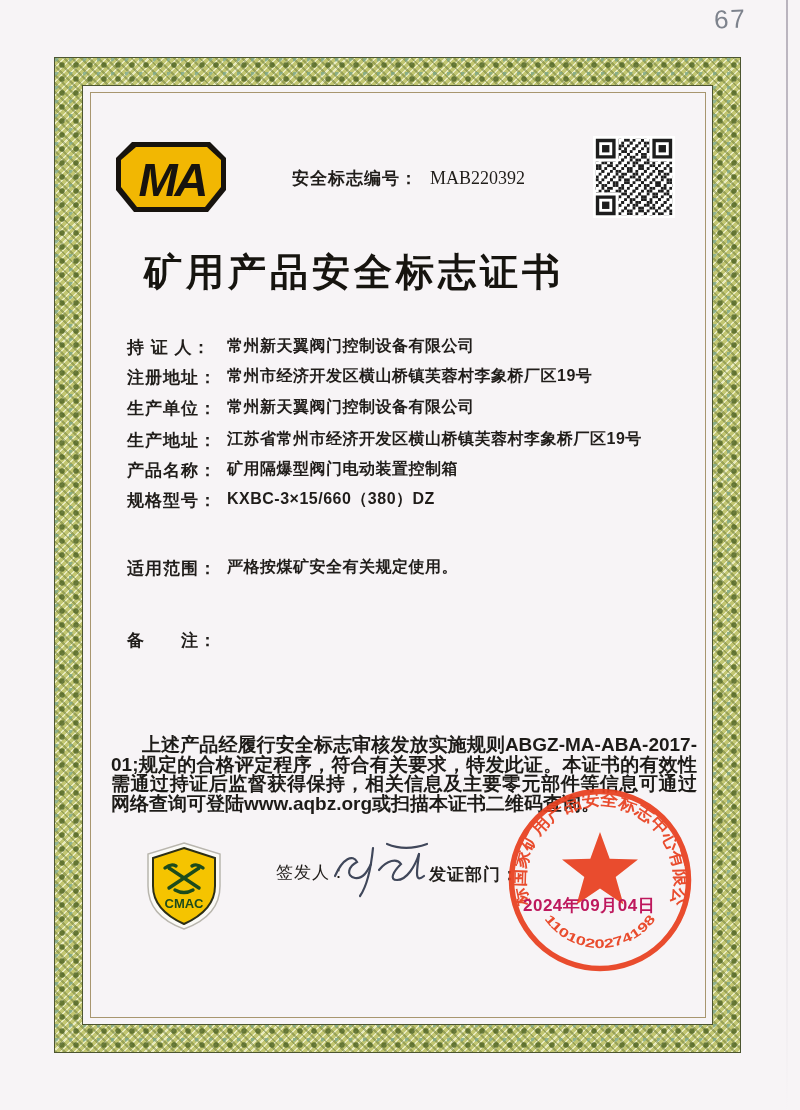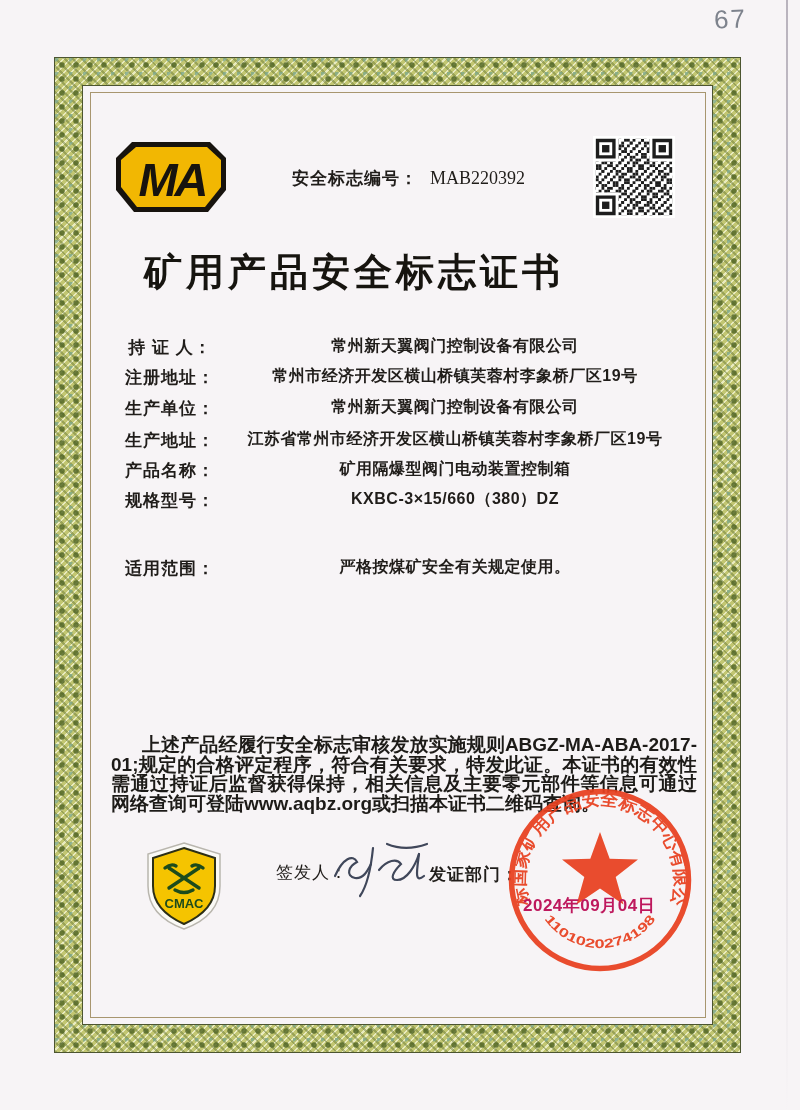--- a/index.html
+++ b/index.html
@@ -31,21 +31,21 @@
   
   .ma-logo{position:absolute;left:112px;top:138px;}
   .cert-no{position:absolute;left:292px;top:167px;white-space:nowrap;}
   .cert-no .lbl{font-weight:bold;font-size:17px;letter-spacing:1px;}
   .cert-no .val{font-family:"Liberation Serif",serif;font-size:18px;margin-left:12px;}
   .qr{position:absolute;left:592px;top:136px;}
   
   .title{position:absolute;left:54px;top:247px;width:600px;text-align:center;
     font-size:38px;font-weight:bold;letter-spacing:4px;color:#16140f;}
   
-  .row{position:absolute;left:113px;width:584px;font-size:16px;font-weight:bold;text-align:center;}
+  .row{position:absolute;left:127px;width:584px;font-size:16px;font-weight:bold;}
   .row .lbl{display:inline-block;width:100px;font-size:17px;letter-spacing:1px;vertical-align:top;}
   .row .val{display:inline-block;vertical-align:top;letter-spacing:.5px;width:470px;}
   .r0{top:336px}.r1{top:366px}.r2{top:397px}.r3{top:429px}.r4{top:459px}.r5{top:489px}
   .r6{top:520px}.r7{top:557px}
   .r6 .lbl{width:188px;padding-top:7px;}
   .r6 .val{width:402px;font-size:15px;letter-spacing:0;line-height:18px;}
   .dates{top:592px;white-space:nowrap;}
   .dates .lbl2{display:inline-block;width:101px;font-size:17px;letter-spacing:1px;}
   .dates .val1{display:inline-block;width:184px;}
   .remark{top:629px;}
@@ -134,20 +134,23 @@
     <span class="lbl">产品名称：</span><span class="val">矿用隔爆型阀门电动装置控制箱</span>
   </div>
   <div class="row r5">
     <span class="lbl">规格型号：</span><span class="val">KXBC-3×15/660（380）DZ</span>
   </div>
   <div class="row r7">
     <span class="lbl">适用范围：</span><span class="val">严格按煤矿安全有关规定使用。</span>
   </div>
 
 
+  <div class="row remark">
+    <span class="lbl" style="width:auto">备　　注：</span>
+  </div>
 
   <div class="statement">上述产品经履行安全标志审核发放实施规则ABGZ-MA-ABA-2017-01;规定的合格评定程序，符合有关要求，特发此证。本证书的有效性需通过持证后监督获得保持，相关信息及主要零元部件等信息可通过网络查询可登陆www.aqbz.org或扫描本证书二维码查询。</div>
 
   <svg class="cmac" width="78" height="88" viewBox="0 0 78 88">
     <path d="M39,1 L75,12 V44 Q75,74 39,87 Q3,74 3,44 V12 Z" fill="#fbfaf6" stroke="#b9b6ae" stroke-width="1.5"></path>
     <path d="M39,6 L70,16 V44 Q70,68 39,82 Q8,68 8,44 V16 Z" fill="#f5c400" stroke="#2c2f16" stroke-width="2"></path>
     <g stroke="#1c4b1c" stroke-width="3.4" stroke-linecap="round" fill="none">
       <path d="M24,26 L54,46"></path>
       <path d="M54,26 L24,46"></path>
       <path d="M20,26 Q26,21 31,24"></path>

